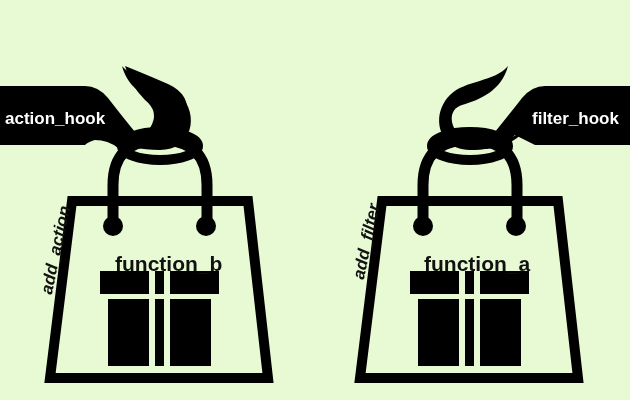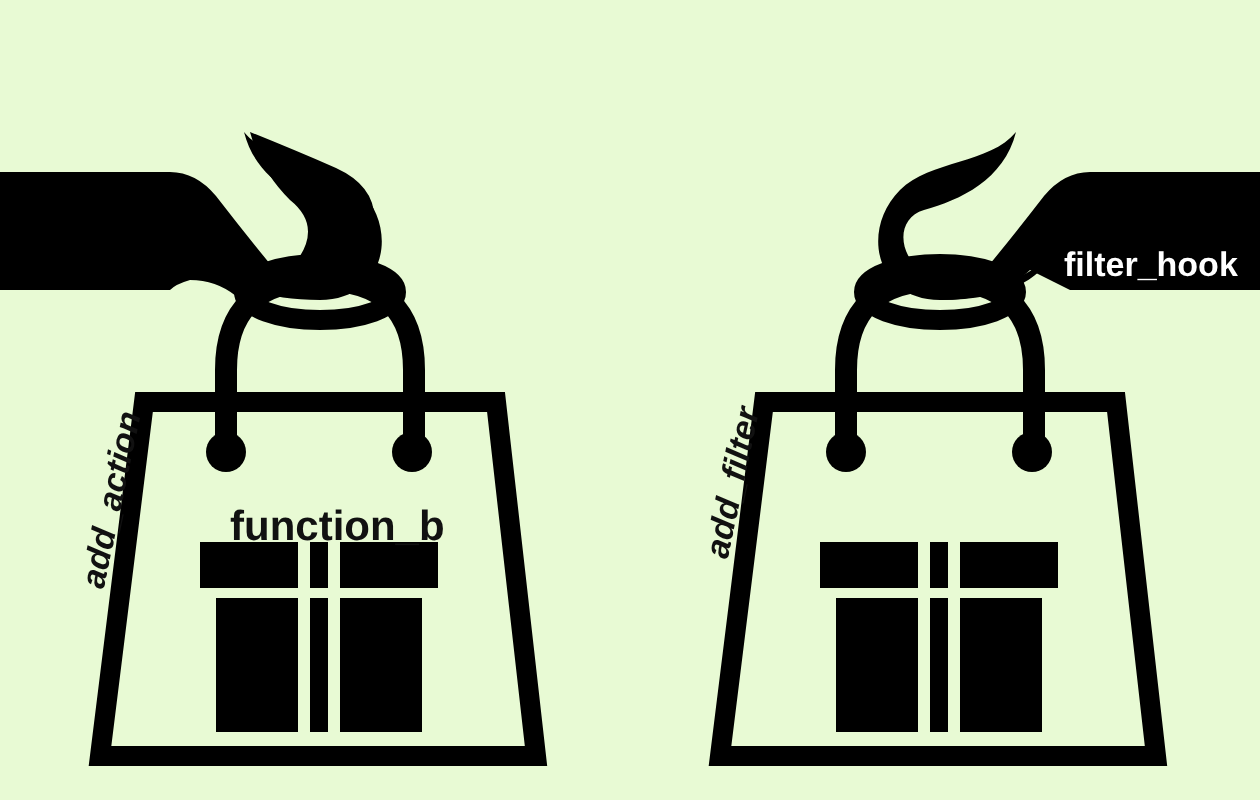--- a/index.html
+++ b/index.html
@@ -63,19 +63,21 @@
     <g>
       <rect x="410" y="271" width="49" height="23" fill="#000"></rect>
       <rect x="465" y="271" width="9" height="23" fill="#000"></rect>
       <rect x="480" y="271" width="49" height="23" fill="#000"></rect>
       <rect x="418" y="299" width="41" height="67" fill="#000"></rect>
       <rect x="465" y="299" width="9" height="67" fill="#000"></rect>
       <rect x="480" y="299" width="41" height="67" fill="#000"></rect>
     </g>
   </svg>
 
-  <div class="lbl hook-lbl" style="left:532px; top:110px;margin-top:14px;">filter_hook</div>
+  <div class="lbl hook-lbl" style="left:5px; top:110px;">action_hook</div>
+  <div class="lbl hook-lbl" style="left:532px; top:110px;">filter_hook</div>
 
   <div class="lbl fn-lbl" style="left:115px; top:253px;">function_b</div>
+  <div class="lbl fn-lbl" style="left:424px; top:253px;">function_a</div>
 
   <div class="lbl add-lbl" style="left:38px; top:292px; transform: rotate(-78deg);">add_action</div>
   <div class="lbl add-lbl" style="left:350px; top:277px; transform: rotate(-78deg);">add_filter</div>
 </div>
 
 </body></html>

